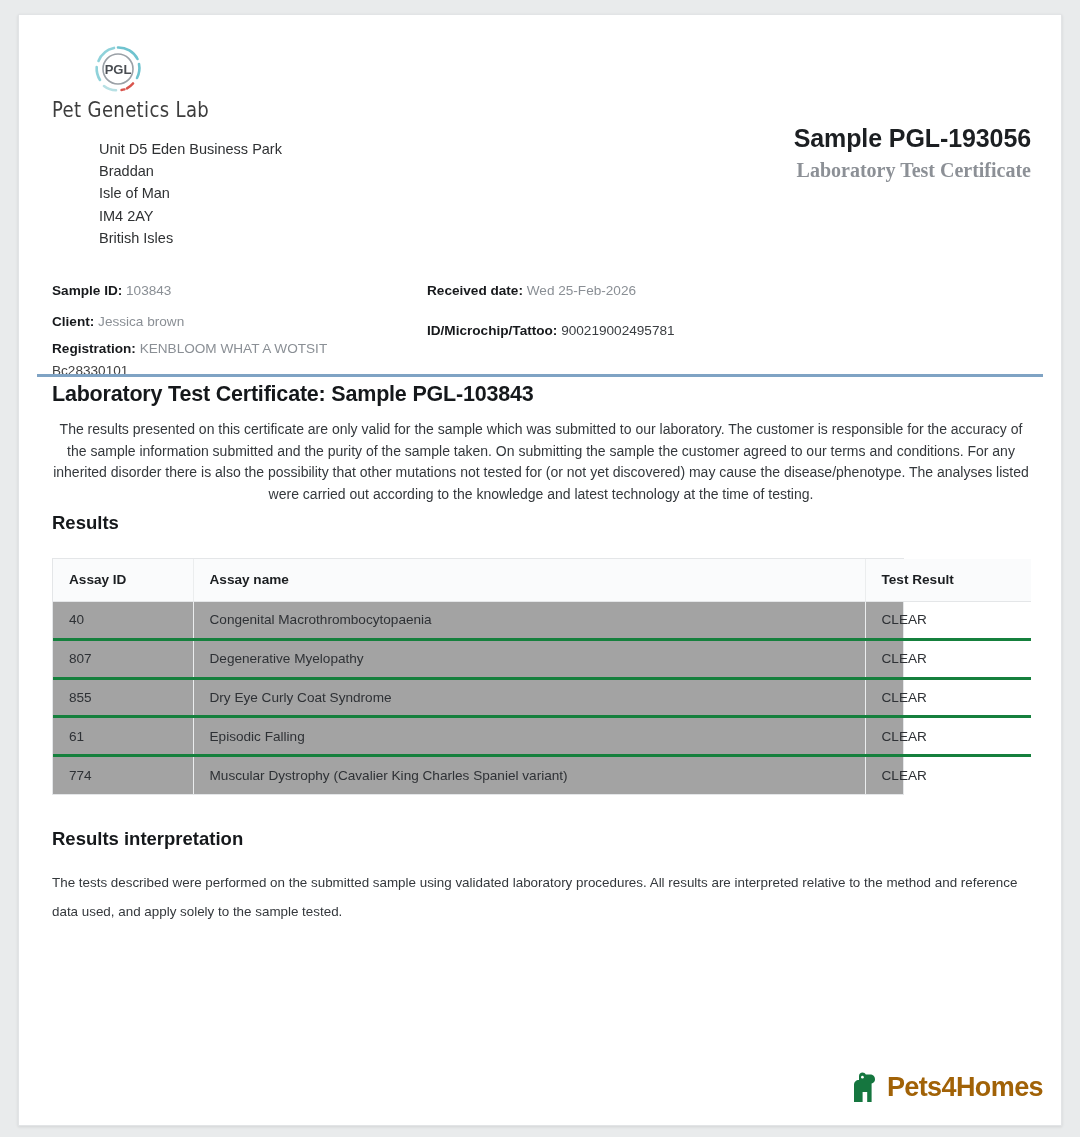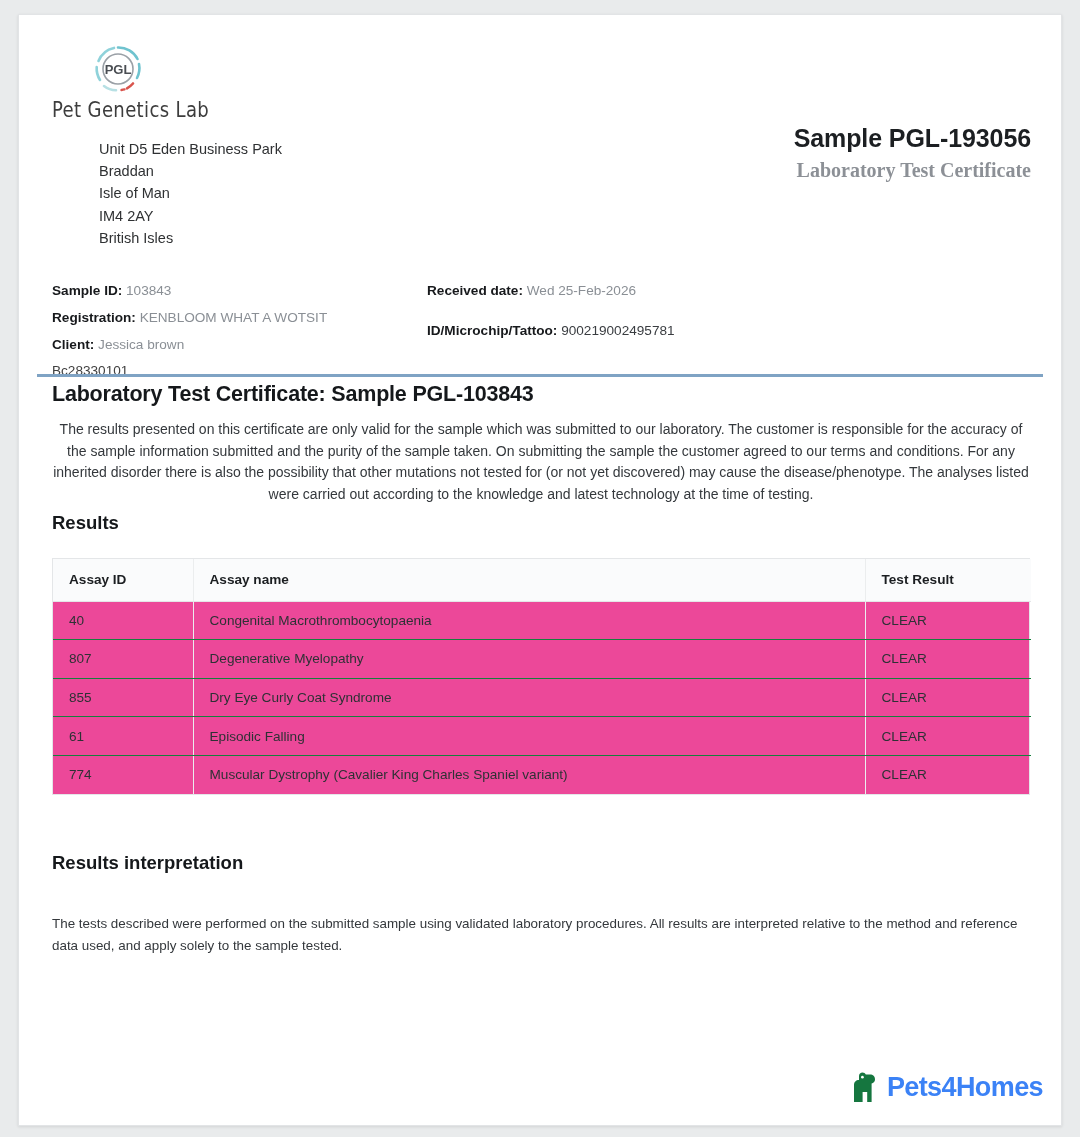--- a/index.html
+++ b/index.html
@@ -137,84 +137,82 @@
     font-size: 18.5px;
     font-weight: bold;
     color: #15181b;
   }
 
   
   .table {
     position: absolute;
     left: 0;
     top: 543px;
-    width: 978px;
+    width: 852px;
     border: 1px solid #e4e6e8;
     border-collapse: collapse;
     box-sizing: border-box;
-    background: #ec4899;
+    background: #a3a3a3;
   }
   .table table { width: 100%; border-collapse: collapse; table-layout: fixed; }
   .table th, .table td {
     text-align: left;
     padding: 0 16px;
     font-size: 13.6px;
     box-sizing: border-box;
   }
   .table thead th {
     background: #fafbfc;
     font-weight: bold;
     color: #1b1e21;
     height: 42px;
     border-bottom: 1px solid #e4e6e8;
   }
   .table tbody td {
     color: #2e3135;
     height: 38.6px;
-    border-bottom: 1px solid #15803d;
+    border-bottom: 3px solid #15803d;
   }
   .table tbody tr:last-child td { border-bottom: none; }
   .col-id     { width: 140px; border-right: 1px solid #ebedee; }
   .col-name   { width: 672px; border-right: 1px solid #ebedee; }
   .col-result { width: 166px; margin-left: 46px; }
 
   
   .h2-interp {
     position: absolute;
     left: 0;
     top: 813px;
     font-size: 18.5px;
     font-weight: bold;
     color: #15181b;
-    margin-top: 24px;
   }
   .interp-text {
     position: absolute;
     left: 0;
     top: 853px;
     width: 978px;
     font-size: 13.4px;
-    line-height: 22px;
+    line-height: 29px;
     color: #34383c;
-    margin-top: 45px;
   }
 
   
   .footer-logo {
     position: absolute;
     right: 18px;
     bottom: 22px;
     display: flex;
     align-items: center;
     gap: 7px;
   }
   .p4h-text {
     font-size: 27px;
     font-weight: bold;
-    color: #3b82f6;
+    color: #a16207;
     letter-spacing: -0.6px;
     line-height: 1;
   }
 </style>
 </head>
 <body>
 
 <div id="page-root">
   <div class="sheet">
     <div class="inner">
@@ -248,27 +246,27 @@
         <div class="sample-title">Sample PGL-193056</div>
         <div class="cert-title">Laboratory Test Certificate</div>
       </div>
 
       <div class="meta">
         <div class="meta-col c1">
           <div class="meta-row">
             <span class="meta-label">Sample ID:</span>
             <span class="meta-val">103843</span>
           </div>
+          <div class="meta-row">
+            <span class="meta-label">Client:</span>
+            <span class="meta-val">Jessica brown</span>
+          </div>
           <div class="meta-row wrap">
             <span class="meta-label">Registration:</span>
             <span class="meta-val">KENBLOOM WHAT A WOTSIT</span>
-          </div>
-          <div class="meta-row">
-            <span class="meta-label">Client:</span>
-            <span class="meta-val">Jessica brown</span>
           </div>
           <div class="sub-line">Bc28330101</div>
         </div>
 
         <div class="meta-col c2">
           <div class="meta-row">
             <span class="meta-label">Received date:</span>
             <span class="meta-val">Wed 25-Feb-2026</span>
           </div>
           <div class="spacer-row"></div>

